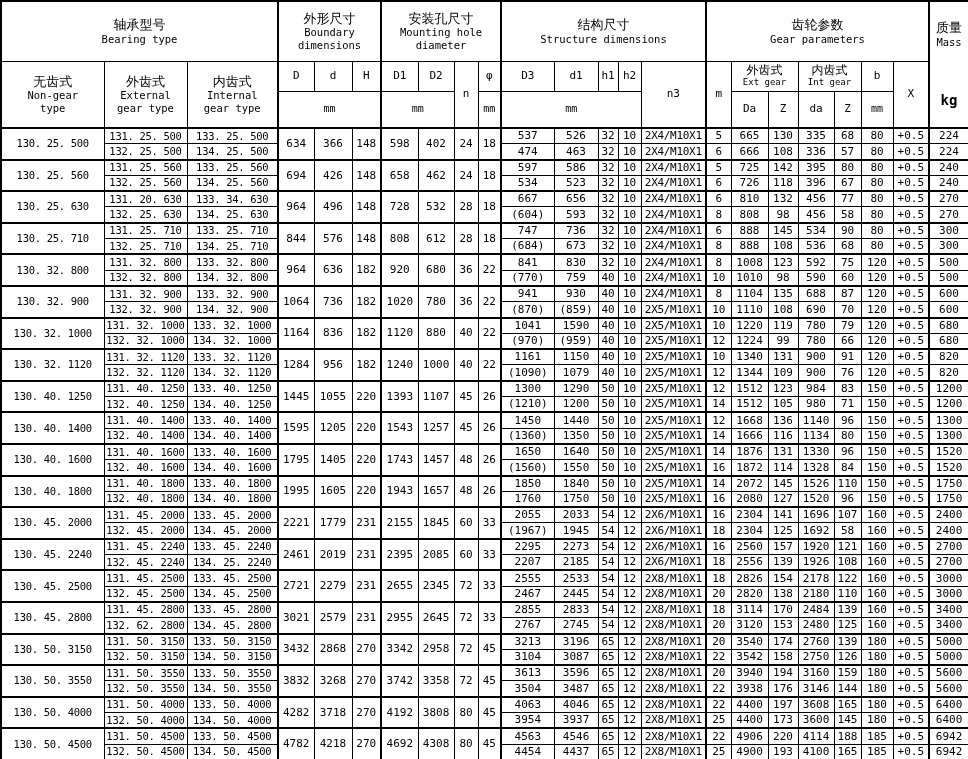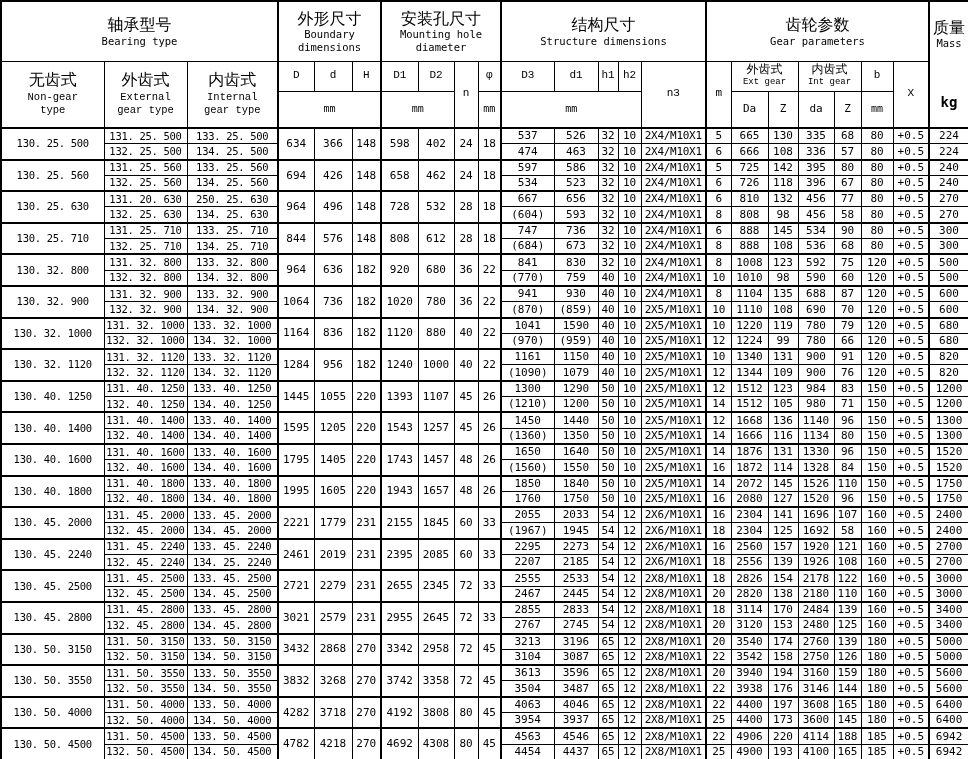--- a/index.html
+++ b/index.html
@@ -3,27 +3,27 @@
 <meta charset="utf-8">
 <style>
   html,body{margin:0;padding:0;background:#fff;}
   body{width:968px;height:759px;overflow:hidden;color:#000;
        font-family:"DejaVu Sans Mono","DejaVu Sans",sans-serif;}
   table{border-collapse:collapse;table-layout:fixed;width:968px;height:759px;
         border:2px solid #000;background:#fff;}
   th,td{border:1px solid #000;padding:0;margin:0;text-align:center;vertical-align:middle;
         font-weight:normal;white-space:nowrap;overflow:hidden;font-size:11px;line-height:1.25;}
   thead tr.hr1{height:60px;}
-  thead tr.hr2{height:30px;font-family:Liberation Mono, monospace;}
+  thead tr.hr2{height:30px;}
   thead tr.hr3{height:37px;}
   thead tr:last-child th{border-bottom:2px solid #000;}
   tbody tr{height:15.8px;}
   tbody tr.gs td{border-top:2px solid #000;}
   .bl{border-left:2px solid #000 !important;}
-  .zh{font-size:16px;line-height:1.2;}
+  .zh{font-size:13px;line-height:1.2;}
   .en{font-size:10.5px;line-height:1.2;}
   .zh2{font-size:12px;line-height:1.1;}
   .en2{font-size:9px;line-height:1.1;}
   .kg{font-size:14px;font-weight:bold;line-height:1.2;margin-top:44px;}
   .mmc{font-size:10px;}
   td.c-type,td.c-ext,td.c-int{font-size:10.5px;letter-spacing:-0.3px;}
   td.c-n3{font-size:11px;letter-spacing:-0.3px;}
 </style>
 </head>
 <body>
@@ -217,21 +217,21 @@
         <td>118</td>
         <td>396</td>
         <td>67</td>
         <td>80</td>
         <td>+0.5</td>
         <td class="bl">240</td>
       </tr>
       <tr class="gs">
         <td class="c-type" rowspan="2">130. 25. 630</td>
         <td class="c-ext">131. 20. 630</td>
-        <td class="c-int">250. 25. 630</td>
+        <td class="c-int">133. 34. 630</td>
         <td class="bl" rowspan="2">964</td>
         <td rowspan="2">496</td>
         <td rowspan="2">148</td>
         <td class="bl" rowspan="2">728</td>
         <td rowspan="2">532</td>
         <td rowspan="2">28</td>
         <td rowspan="2">18</td>
         <td class="bl">667</td>
         <td>656</td>
         <td>32</td>
@@ -786,21 +786,21 @@
         <td class="bl">18</td>
         <td>3114</td>
         <td>170</td>
         <td>2484</td>
         <td>139</td>
         <td>160</td>
         <td>+0.5</td>
         <td class="bl">3400</td>
       </tr>
       <tr>
-        <td class="c-ext">132. 45. 2800</td>
+        <td class="c-ext">132. 62. 2800</td>
         <td class="c-int">134. 45. 2800</td>
         <td class="bl">2767</td>
         <td>2745</td>
         <td>54</td>
         <td>12</td>
         <td class="c-n3">2X8/M10X1</td>
         <td class="bl">20</td>
         <td>3120</td>
         <td>153</td>
         <td>2480</td>

